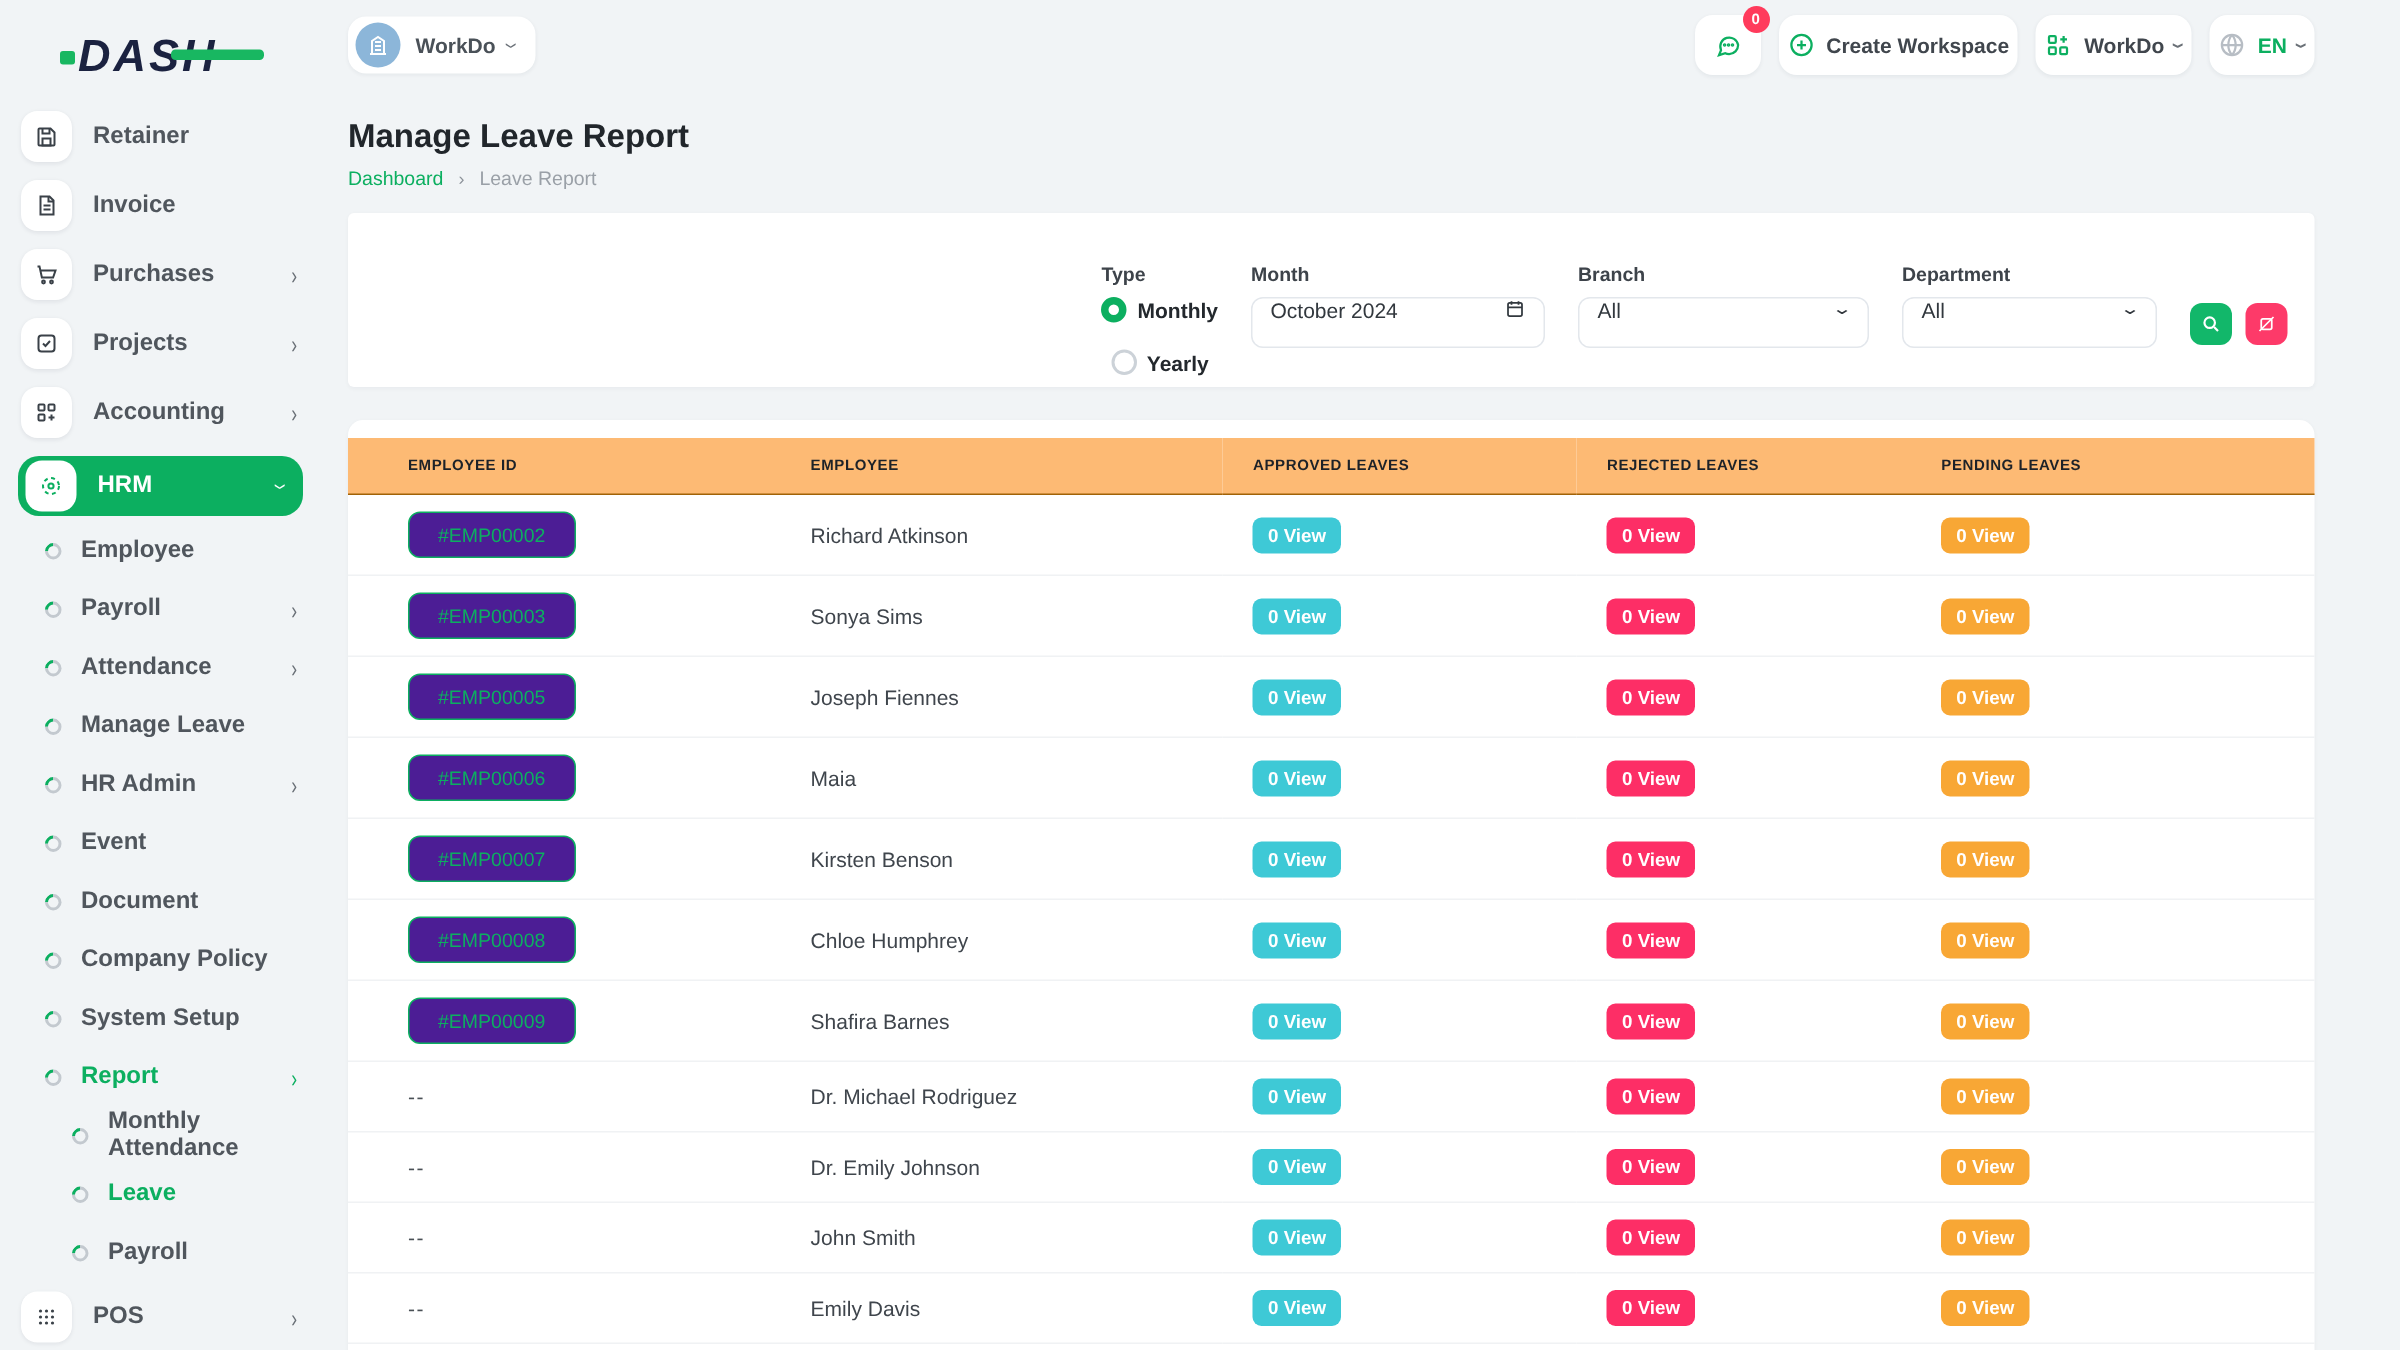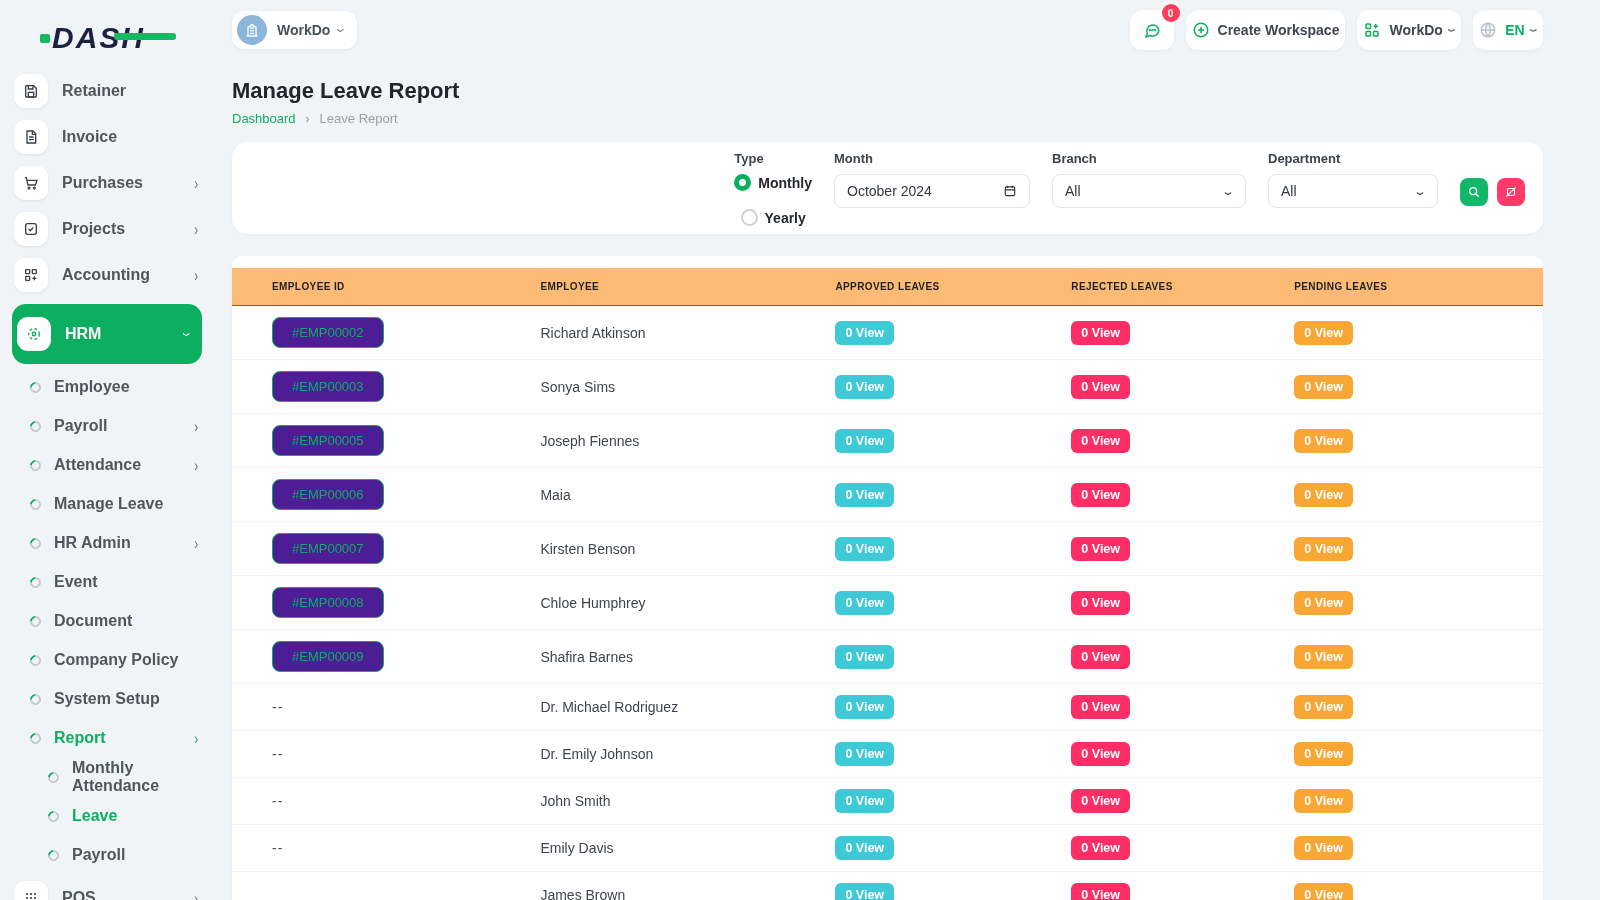--- a/index.html
+++ b/index.html
@@ -15,21 +15,21 @@
 
   .menu { list-style:none; }
   .menu-item { display:flex; align-items:center; gap:14px; padding:0 14px; height:34px; margin:0 0 12px 0; cursor:pointer; }
   .icon-box { flex:0 0 34px; width:34px; height:34px; background:#fff; border-radius:11px;
     box-shadow:0 1px 3px rgba(20,30,50,.08); display:flex; align-items:center; justify-content:center; color:#3a4148; }
   .icon-box svg { width:16px; height:16px; }
   .menu-label { font-size:16px; font-weight:600; color:#50565d; flex:1; }
   .chev { color:#6a7077; font-size:13px; line-height:1; transform:scale(.9,1.3); }
   .chev.down { display:inline-block; transform:rotate(90deg) scale(.9,1.3); }
 
-  .menu-item.active-pill { background:#0caf60; border-radius:14px; margin:0 10px 10px 12px; padding:0 12px 0 5px; height:60px; }
+  .menu-item.active-pill { background:#0caf60; border-radius:14px; margin:0 10px 10px 12px; padding:0 12px 0 5px; height:40px; }
   .menu-item.active-pill .menu-label { color:#fff; }
   .menu-item.active-pill .chev { color:#fff; }
   .menu-item.active-pill .icon-box { color:#0caf60; box-shadow:none; }
 
   .menu-item.lvl2 { padding-left:30px; height:26px; margin-bottom:13px; gap:13px; }
   .menu-item.lvl3 { padding-left:48px; height:26px; margin-bottom:13px; gap:13px; }
   .bullet { width:11px; height:11px; border-radius:50%; border:2px solid #c3c9cf; border-top-color:#0caf60; transform:rotate(-45deg); flex:0 0 11px; }
   .menu-item.green .menu-label { color:#0caf60; }
   .menu-item.green .chev { color:#0caf60; }
 
@@ -56,31 +56,31 @@
   .lang-label { color:#0caf60; font-weight:700; }
 
   .page-head { margin-top:26px; }
   .page-title { font-size:22px; font-weight:700; color:#21262b; }
   .breadcrumb { display:flex; align-items:center; gap:10px; margin-top:7px; font-size:13px; }
   .bc-home { color:#0caf60; cursor:pointer; }
   .bc-sep { color:#8c9299; font-size:12px; }
   .bc-cur { color:#9aa0a7; }
 
   
-  .filter-card { margin-top:16px; background:#fff; border-radius:15px; padding:9px 18px 26px 24px;
+  .filter-card { margin-top:16px; background:#fff; border-radius:4px; padding:33px 18px 26px 24px;
     box-shadow:0 1px 3px rgba(20,30,50,.04); }
   .filter-row { display:flex; justify-content:flex-end; align-items:flex-start; gap:22px; }
   .f-group { display:flex; flex-direction:column; gap:8px; }
   .f-label { font-size:13px; font-weight:600; color:#3d434a; }
   .radio-row { display:flex; align-items:center; gap:18px; height:33px;flex-direction:column; }
   .radio-opt { display:flex; align-items:center; gap:7px; cursor:pointer; }
   .radio-circle { width:17px; height:17px; border-radius:50%; border:2px solid #ccd2d8; background:#fff; }
   .radio-circle.checked { border:5px solid #0caf60; }
   .radio-text { font-size:14px; font-weight:700; color:#23282d; }
-  .f-input { display:flex; align-items:center; justify-content:space-between; gap:8px; height:34px;
+  .f-input { display:flex; align-items:flex-start; justify-content:space-between; gap:8px; height:34px;
     border:1px solid #e3e7ec; border-radius:8px; padding:0 12px; font-size:14px; color:#32383e; background:#fff; cursor:pointer; }
   .f-input svg { width:14px; height:14px; color:#32383e; }
   .w-month { width:196px; }
   .w-branch { width:194px; }
   .w-dept { width:170px; }
   .sel-chev { color:#32383e; font-size:12px; transform:scale(1.4,.9); }
   .btn-group { display:flex; gap:9px; margin-top:27px; }
   .sq-btn { width:28px; height:28px; border:none; border-radius:8px; display:flex; align-items:center; justify-content:center;
     color:#fff; cursor:pointer; }
   .sq-btn svg { width:14px; height:14px; }

